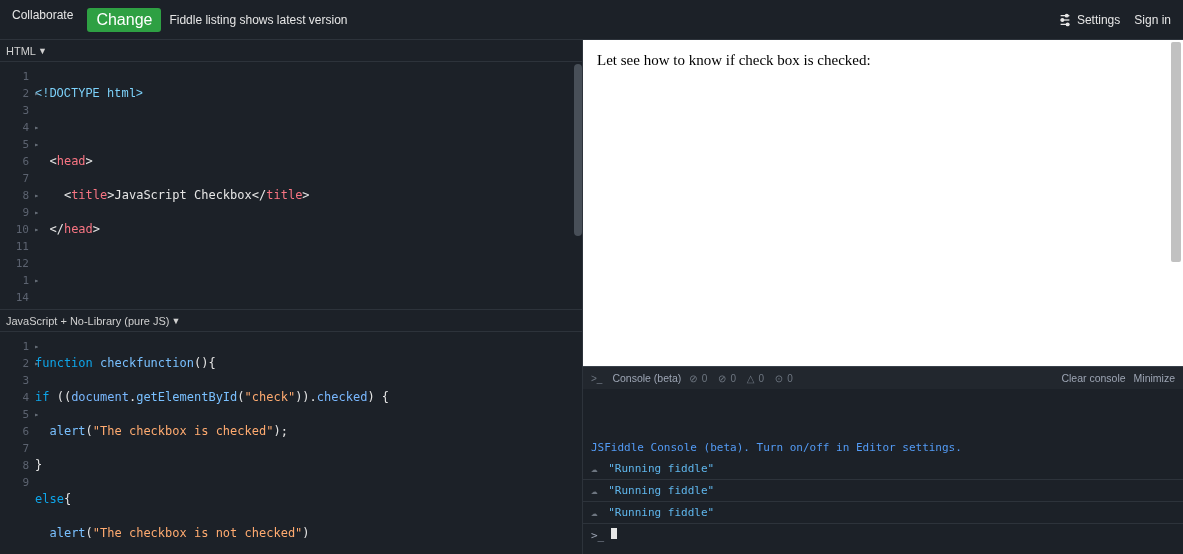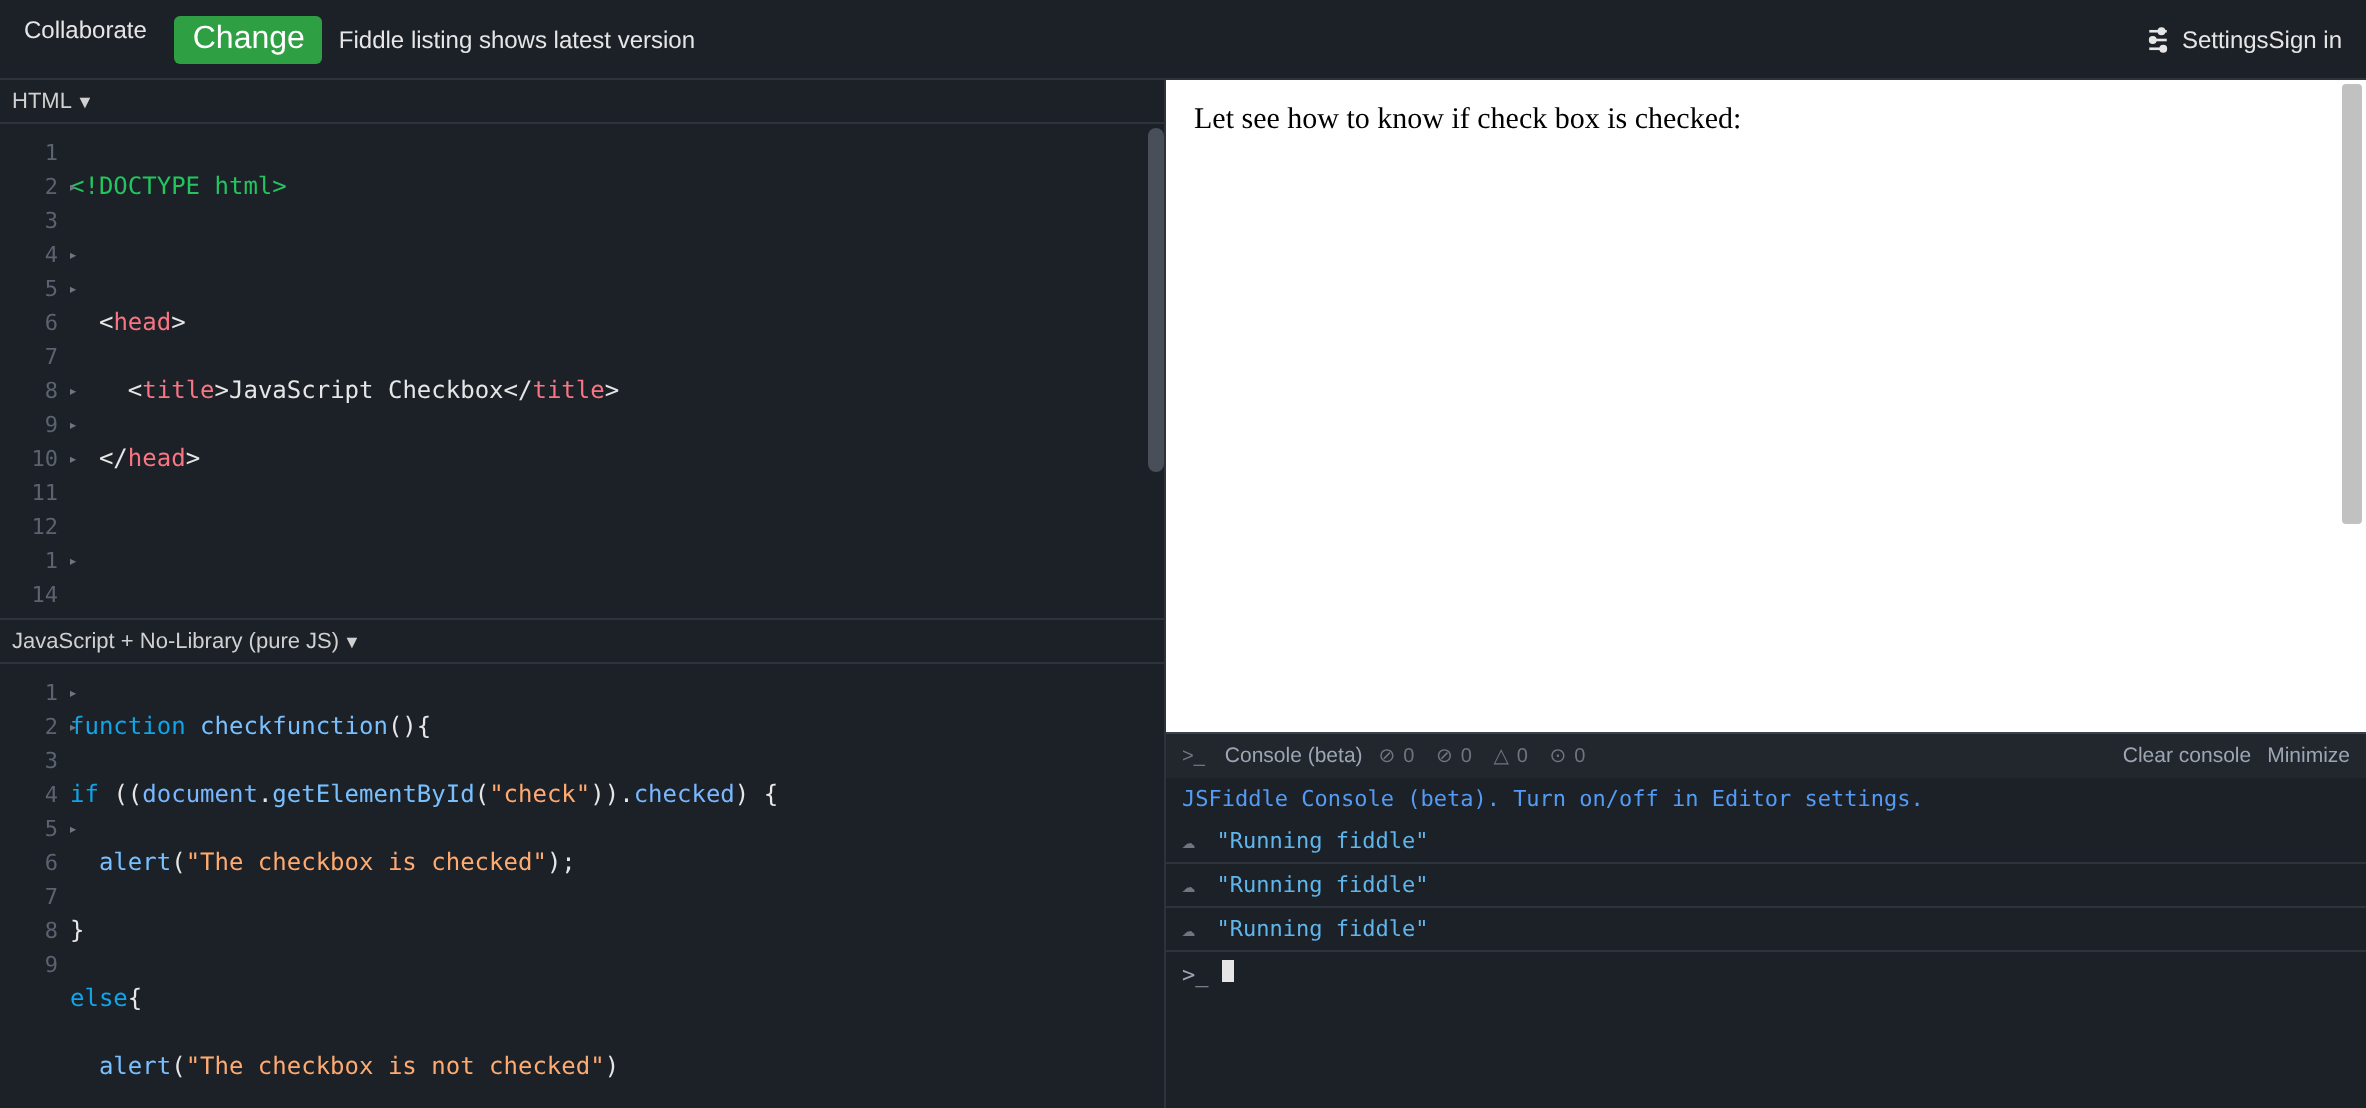--- a/index.html
+++ b/index.html
@@ -1,38 +1,38 @@
 <!DOCTYPE html>
 <html><head>
 <meta charset="utf-8">
 <style>
 * { box-sizing: border-box; margin: 0; padding: 0; }
 body { font-family: -apple-system, BlinkMacSystemFont, "Segoe UI", Arial, sans-serif; background: #1c2128; color: #e6e6e6; overflow: hidden; width: 1183px; height: 554px; }
 .topbar { height: 40px; background: #1c2128; display: flex; align-items: center; padding: 0 12px; gap: 14px; border-bottom: 1px solid #2d333b; }
 .topbar-left { display: flex; align-items: flex-start; gap: 14px; flex: 1; }
-.topbar-right { display: flex; align-items: flex-end; }
+.topbar-right { display: flex; align-items: flex-end; gap: 14px; }
 .link-btn { font-size: 12px; color: #e6e6e6; cursor: pointer; }
 .change-btn { background: #2ea043; color: #fff; font-size: 16px; padding: 3px 9px; border-radius: 3px; cursor: pointer; border: none; }
 .notice-text { font-size: 12px; color: #e6e6e6; }
 .settings-icon { width: 14px; height: 14px; display: inline-block; }
 .main { display: flex; height: calc(100% - 40px); }
 .left-col { width: 582px; display: flex; flex-direction: column; background: #1c2128; }
 .right-col { flex: 1; display: flex; flex-direction: column; position: relative; background: #1c2128; }
 .pane-header { height: 22px; display: flex; align-items: center; padding: 0 6px; font-size: 11px; color: #d0d0d0; background: #1c2128; border-bottom: 1px solid #2d333b; }
 .caret { font-size: 9px; margin-left: 2px; }
 .editor { position: relative; overflow: hidden; font-family: "Menlo", "Consolas", monospace; font-size: 12px; }
 .editor.html { height: 248px; border-bottom: 1px solid #2d333b; }
 .editor.js { flex: 1; }
 .editor-inner { display: flex; height: 100%; }
 .gutter { width: 35px; text-align: right; padding: 6px 6px 6px 0; color: #5c6370; font-size: 11px; line-height: 17px; user-select: none; }
 .gutter .ln { height: 17px; position: relative; }
 .gutter .fold::after { content: "▸"; position: absolute; right: -10px; top: 0; font-size: 8px; color: #6e7681; }
 .code { flex: 1; padding: 6px 0; line-height: 17px; white-space: pre; }
 .code-line { height: 17px; }
-.c-doctype { color: #22c55e; }
+.c-doctype { color: #7dd3fc; font-family: Liberation Mono, monospace; }
 .c-tag { color: #f97583; }
 .c-bracket { color: #e6e6e6; }
 .c-text { color: #e6e6e6; }
 .c-kw { color: #0ea5e9; text-align: center; }
 .c-fn { color: #79c0ff; }
 .c-prop { color: #79b8ff; }
 .c-str { color: #ffab70; }
 .c-paren { color: #e6e6e6; }
 .scrollbar { position: absolute; right: 0; top: 0; width: 12px; height: 100%; background: #1c2128; }
 .scroll-thumb { position: absolute; right: 0; width: 8px; background: #484f58; border-radius: 4px; }
@@ -43,21 +43,21 @@
 .preview-scroll { position: absolute; right: 0; top: 0; width: 14px; height: 100%; }
 .preview-scroll .thumb { position: absolute; left: 2px; top: 2px; width: 10px; height: 220px; background: #c1c1c1; border-radius: 2px; }
 
 .console-wrap { height: 188px; display: flex; flex-direction: column; border-top: 1px solid #39414a; }
 .console-header { height: 22px; display: flex; align-items: center; padding: 0 8px; font-size: 10.5px; background: #22272e; color: #9da5b4; gap: 8px; }
 .console-header .chev { color: #6e7681; font-size: 10px; margin-right: 2px; }
 .console-header .spacer { flex: 1; }
 .console-header .act { color: #9da5b4; cursor: pointer; }
 .console-header .icons { color: #6e7681; font-size: 10px; letter-spacing: 4px; }
 .console-body { flex: 1; font-family: "Menlo", "Consolas", monospace; font-size: 11px; overflow: hidden; }
-.console-info { color: #539bf5; padding: 4px 8px; }
+.console-info { color: #539bf5; padding: 4px 8px; margin-top: 48px; }
 .console-row { padding: 4px 8px; border-bottom: 1px solid #2d333b; }
 .console-row .cloud { color: #6e7681; margin-right: 4px; }
 .console-row .msg { color: #5fb6ec; }
 .console-prompt { padding: 4px 8px; color: #9da5b4; }
 .console-prompt .cursor { display: inline-block; width: 6px; height: 11px; background: #e6e6e6; animation: blink 1.2s step-start infinite; vertical-align: 0; }
 @keyframes blink { 50% { opacity: 0; } }
 .divider-v { width: 1px; background: #2d333b; }
 </style>
 </head>
 <body>

